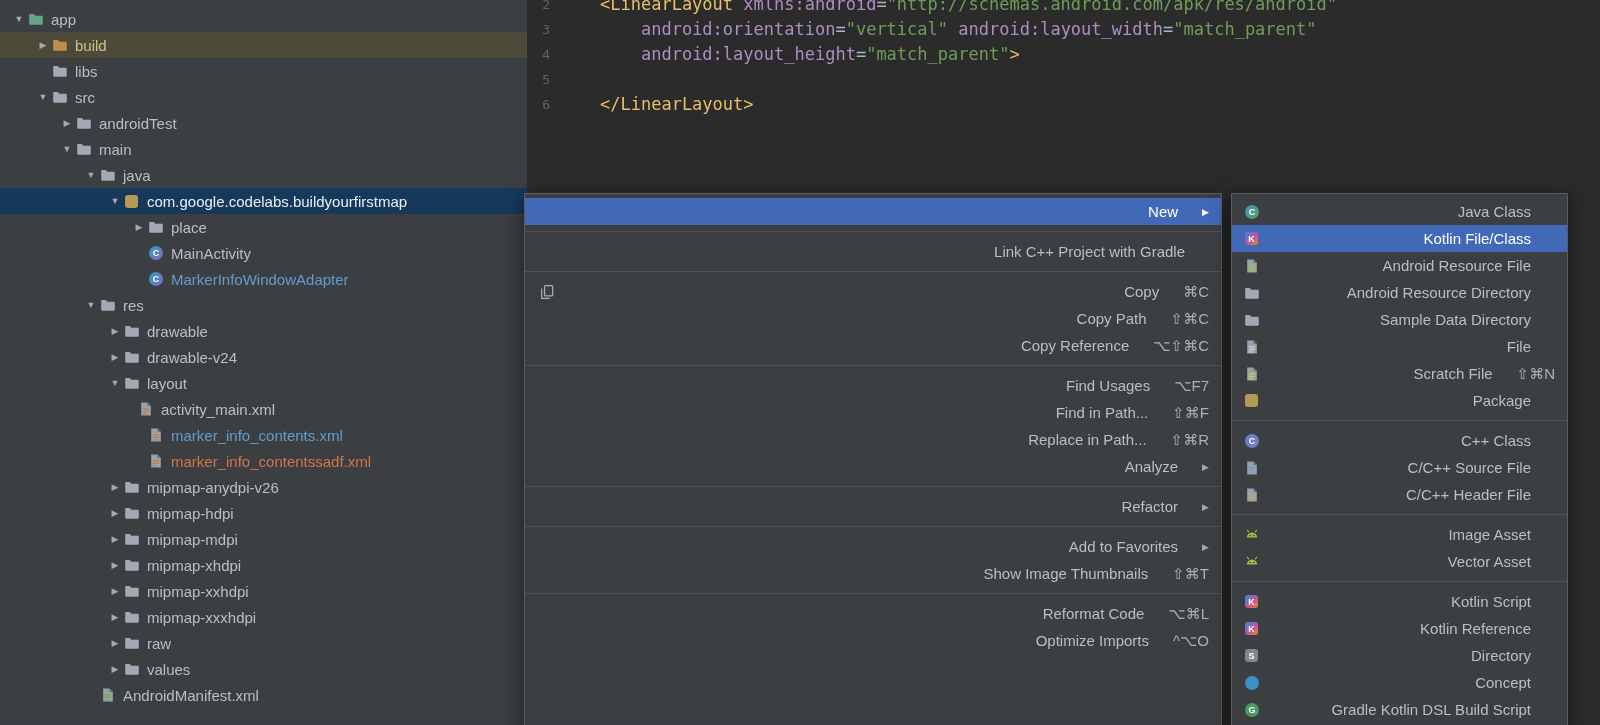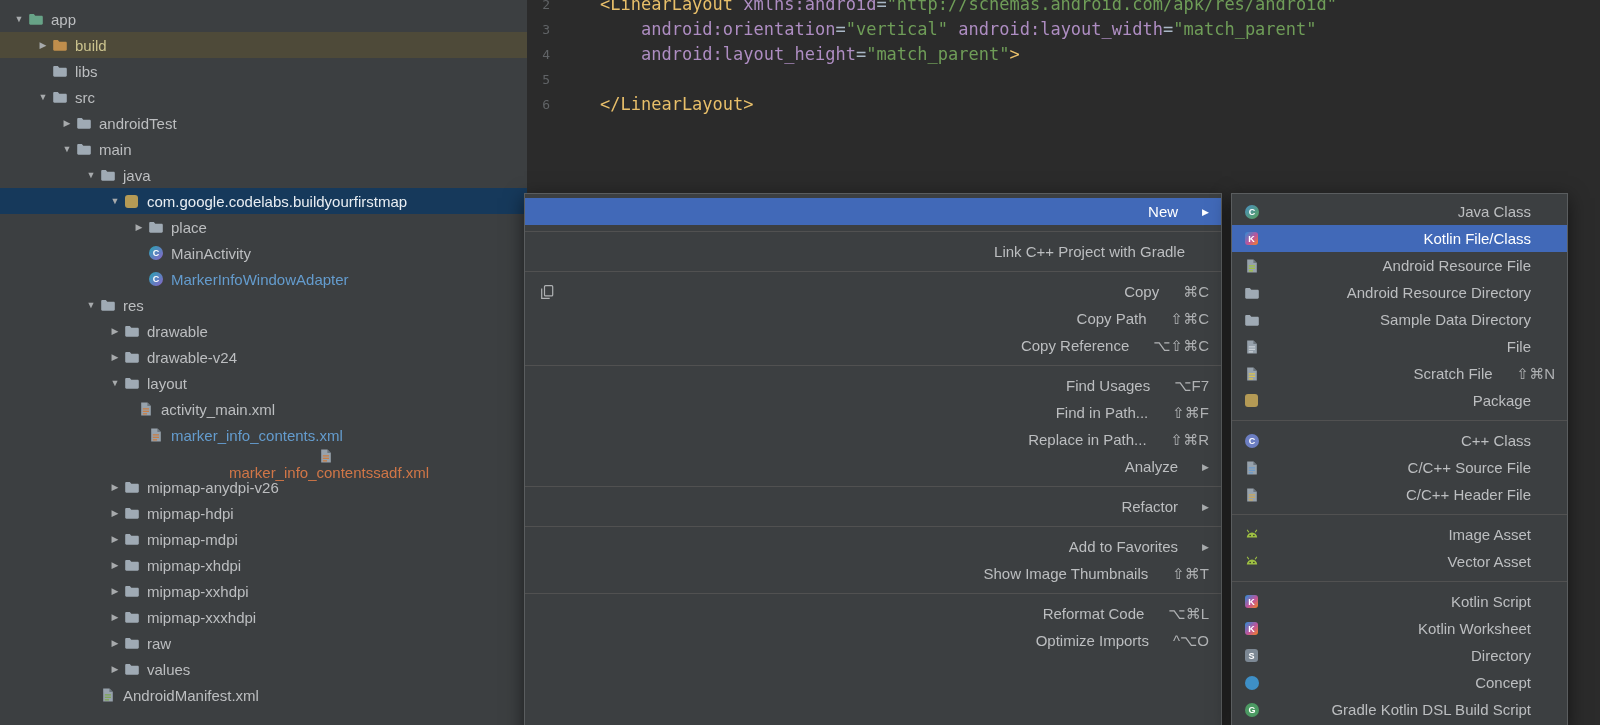--- a/index.html
+++ b/index.html
@@ -223,21 +223,21 @@
             <svg width="16" height="16" viewBox="0 0 16 16">
               <path d="M3.2 1.5h6.2l3.4 3.4v9.6H3.2z" fill="#97A2AC"></path>
               <path d="M9.4 1.5l3.4 3.4H9.4z" fill="#6C757D"></path>
               <rect x="4.8" y="7.2" width="6.2" height="1.3" fill="#C97E45"></rect>
               <rect x="4.8" y="9.7" width="6.2" height="1.3" fill="#C97E45"></rect>
               <rect x="4.8" y="12.2" width="4.2" height="1.3" fill="#C97E45"></rect>
             </svg>
           </span>
           <span class="tree-label modified">marker_info_contents.xml</span>
         </div>
-        <div class="tree-row" style="padding-left: 130px; flex-direction: column;">
+        <div class="tree-row" style="padding-left: 130px;">
           <span class="expander"></span>
           <span class="icon">
             <svg width="16" height="16" viewBox="0 0 16 16">
               <path d="M3.2 1.5h6.2l3.4 3.4v9.6H3.2z" fill="#97A2AC"></path>
               <path d="M9.4 1.5l3.4 3.4H9.4z" fill="#6C757D"></path>
               <rect x="4.8" y="7.2" width="6.2" height="1.3" fill="#C97E45"></rect>
               <rect x="4.8" y="9.7" width="6.2" height="1.3" fill="#C97E45"></rect>
               <rect x="4.8" y="12.2" width="4.2" height="1.3" fill="#C97E45"></rect>
             </svg>
           </span>
@@ -576,21 +576,21 @@
         <span class="mi-icon">
           <span class="icon sq" style="background: linear-gradient(135deg, rgb(42, 143, 214), rgb(192, 83, 155) 55%, rgb(245, 133, 31));">K</span>
         </span>
         <span class="mi-label">Kotlin Script</span>
         <span class="mi-right"></span>
       </div>
       <div class="menu-item">
         <span class="mi-icon">
           <span class="icon sq" style="background: linear-gradient(135deg, rgb(42, 143, 214), rgb(192, 83, 155) 55%, rgb(245, 133, 31));">K</span>
         </span>
-        <span class="mi-label">Kotlin Worksheet</span>
+        <span class="mi-label">Kotlin Reference</span>
         <span class="mi-right"></span>
       </div>
       <div class="menu-item">
         <span class="mi-icon">
           <span class="icon sq" style="background: rgb(124, 136, 148);">S</span>
         </span>
         <span class="mi-label">Directory</span>
         <span class="mi-right"></span>
       </div>
       <div class="menu-item">

